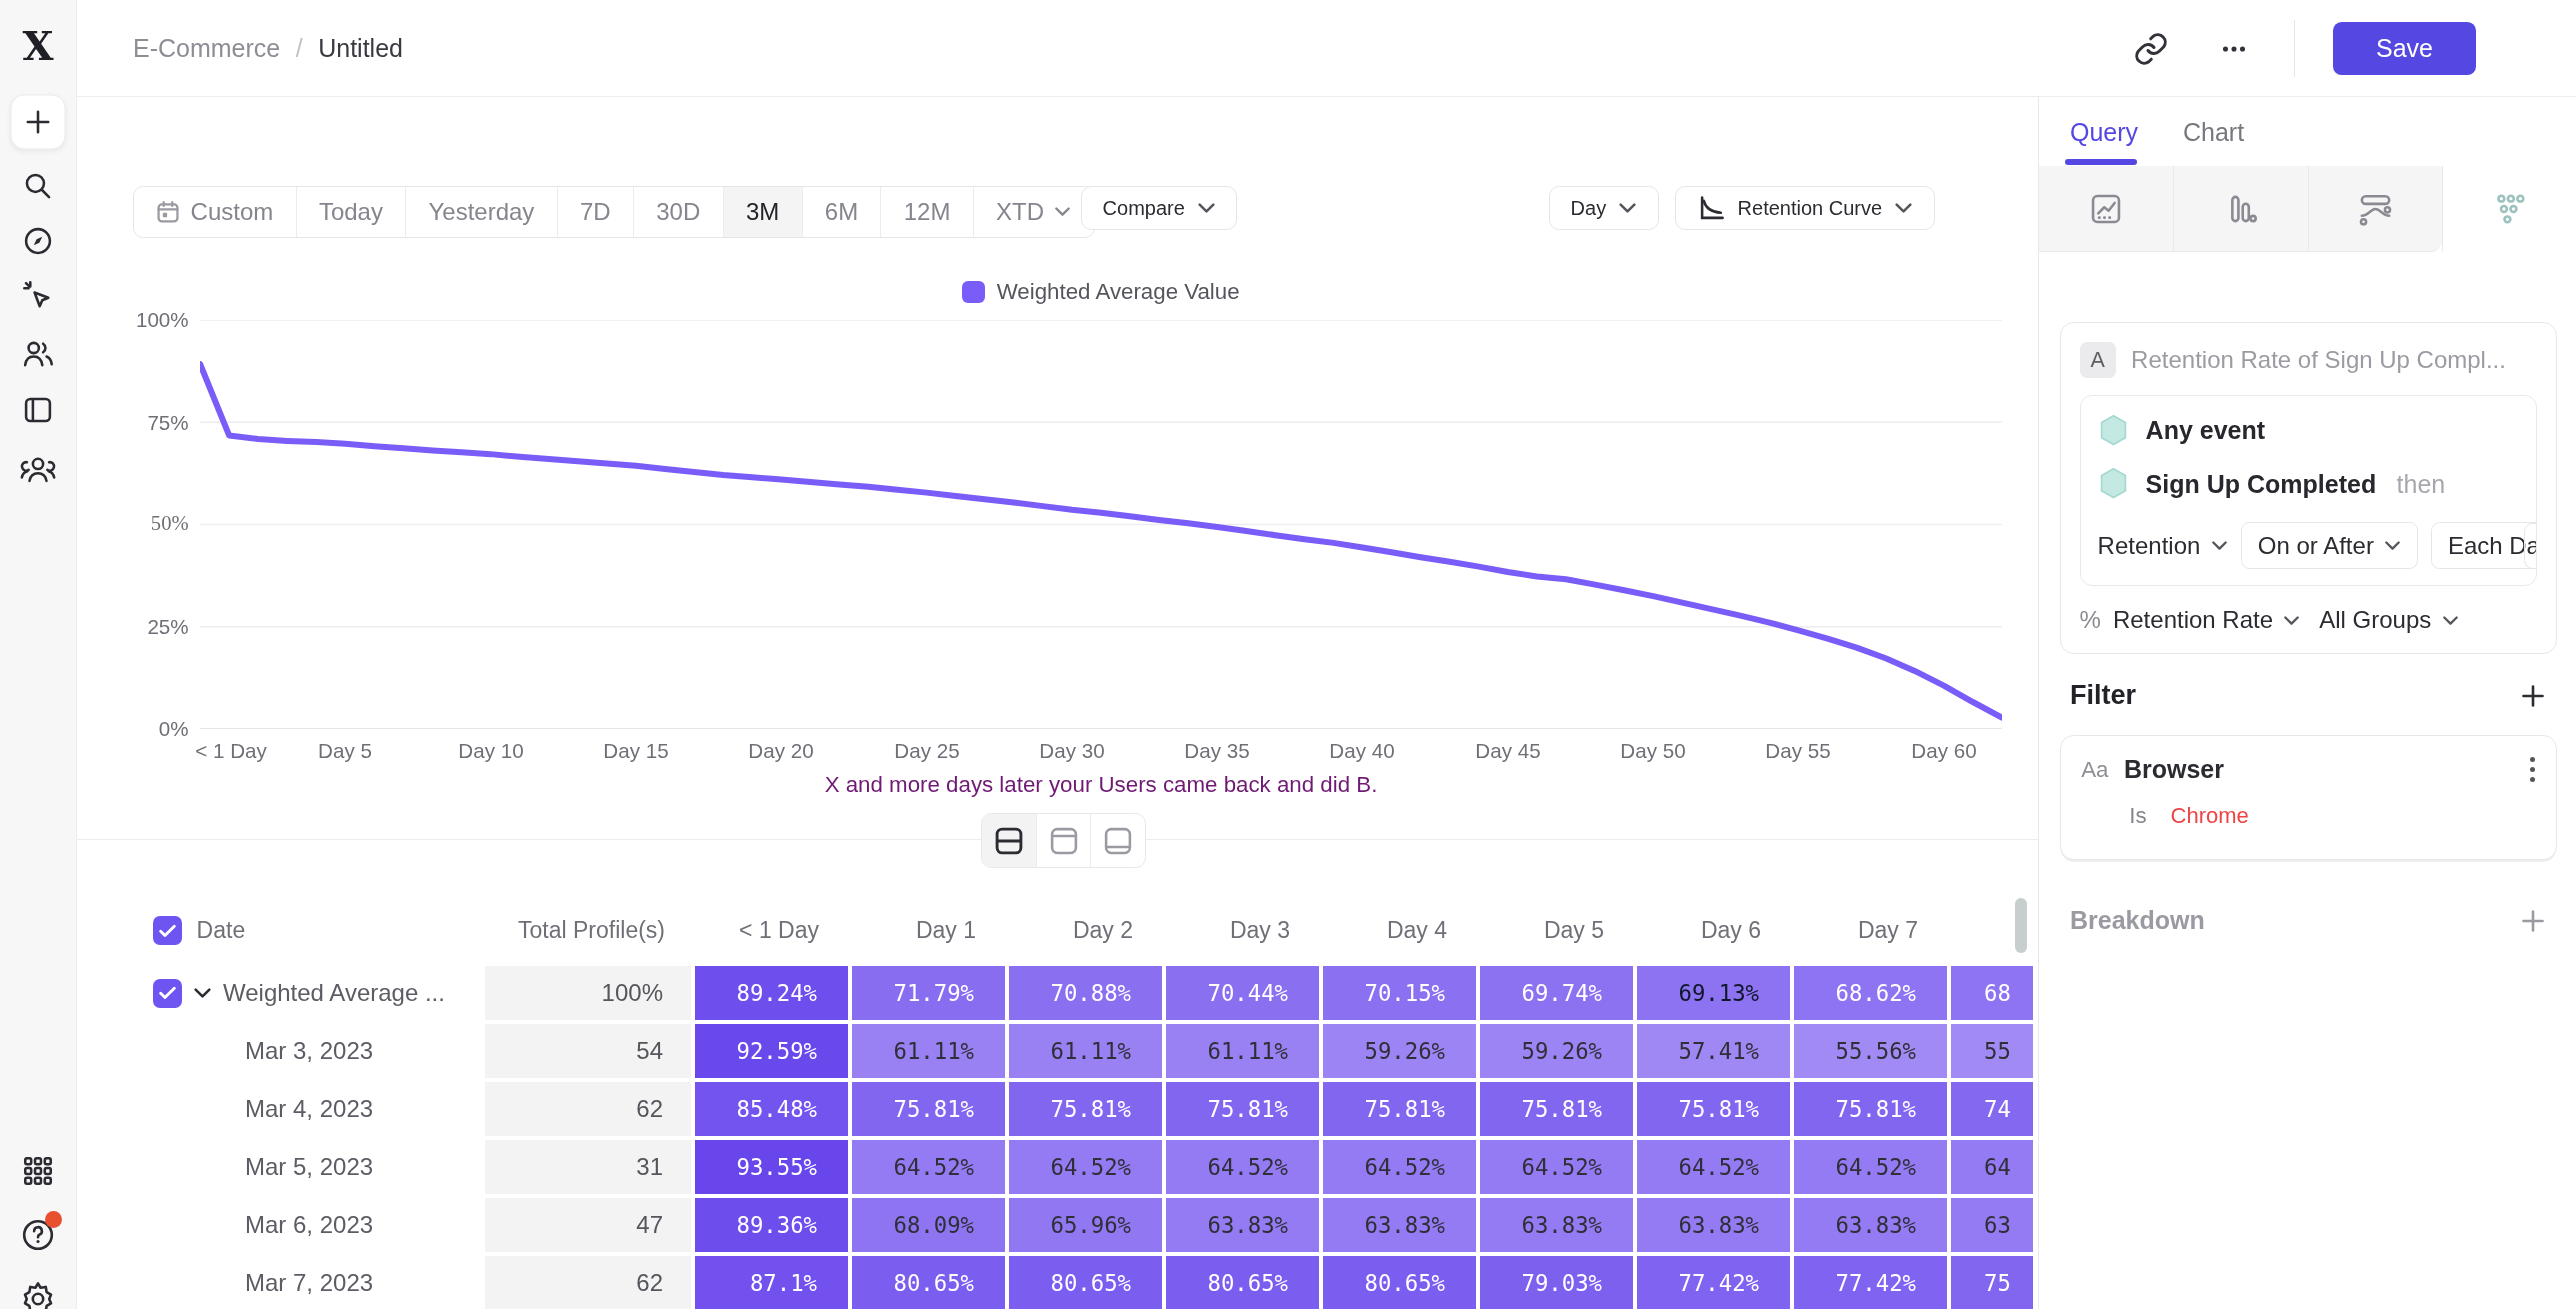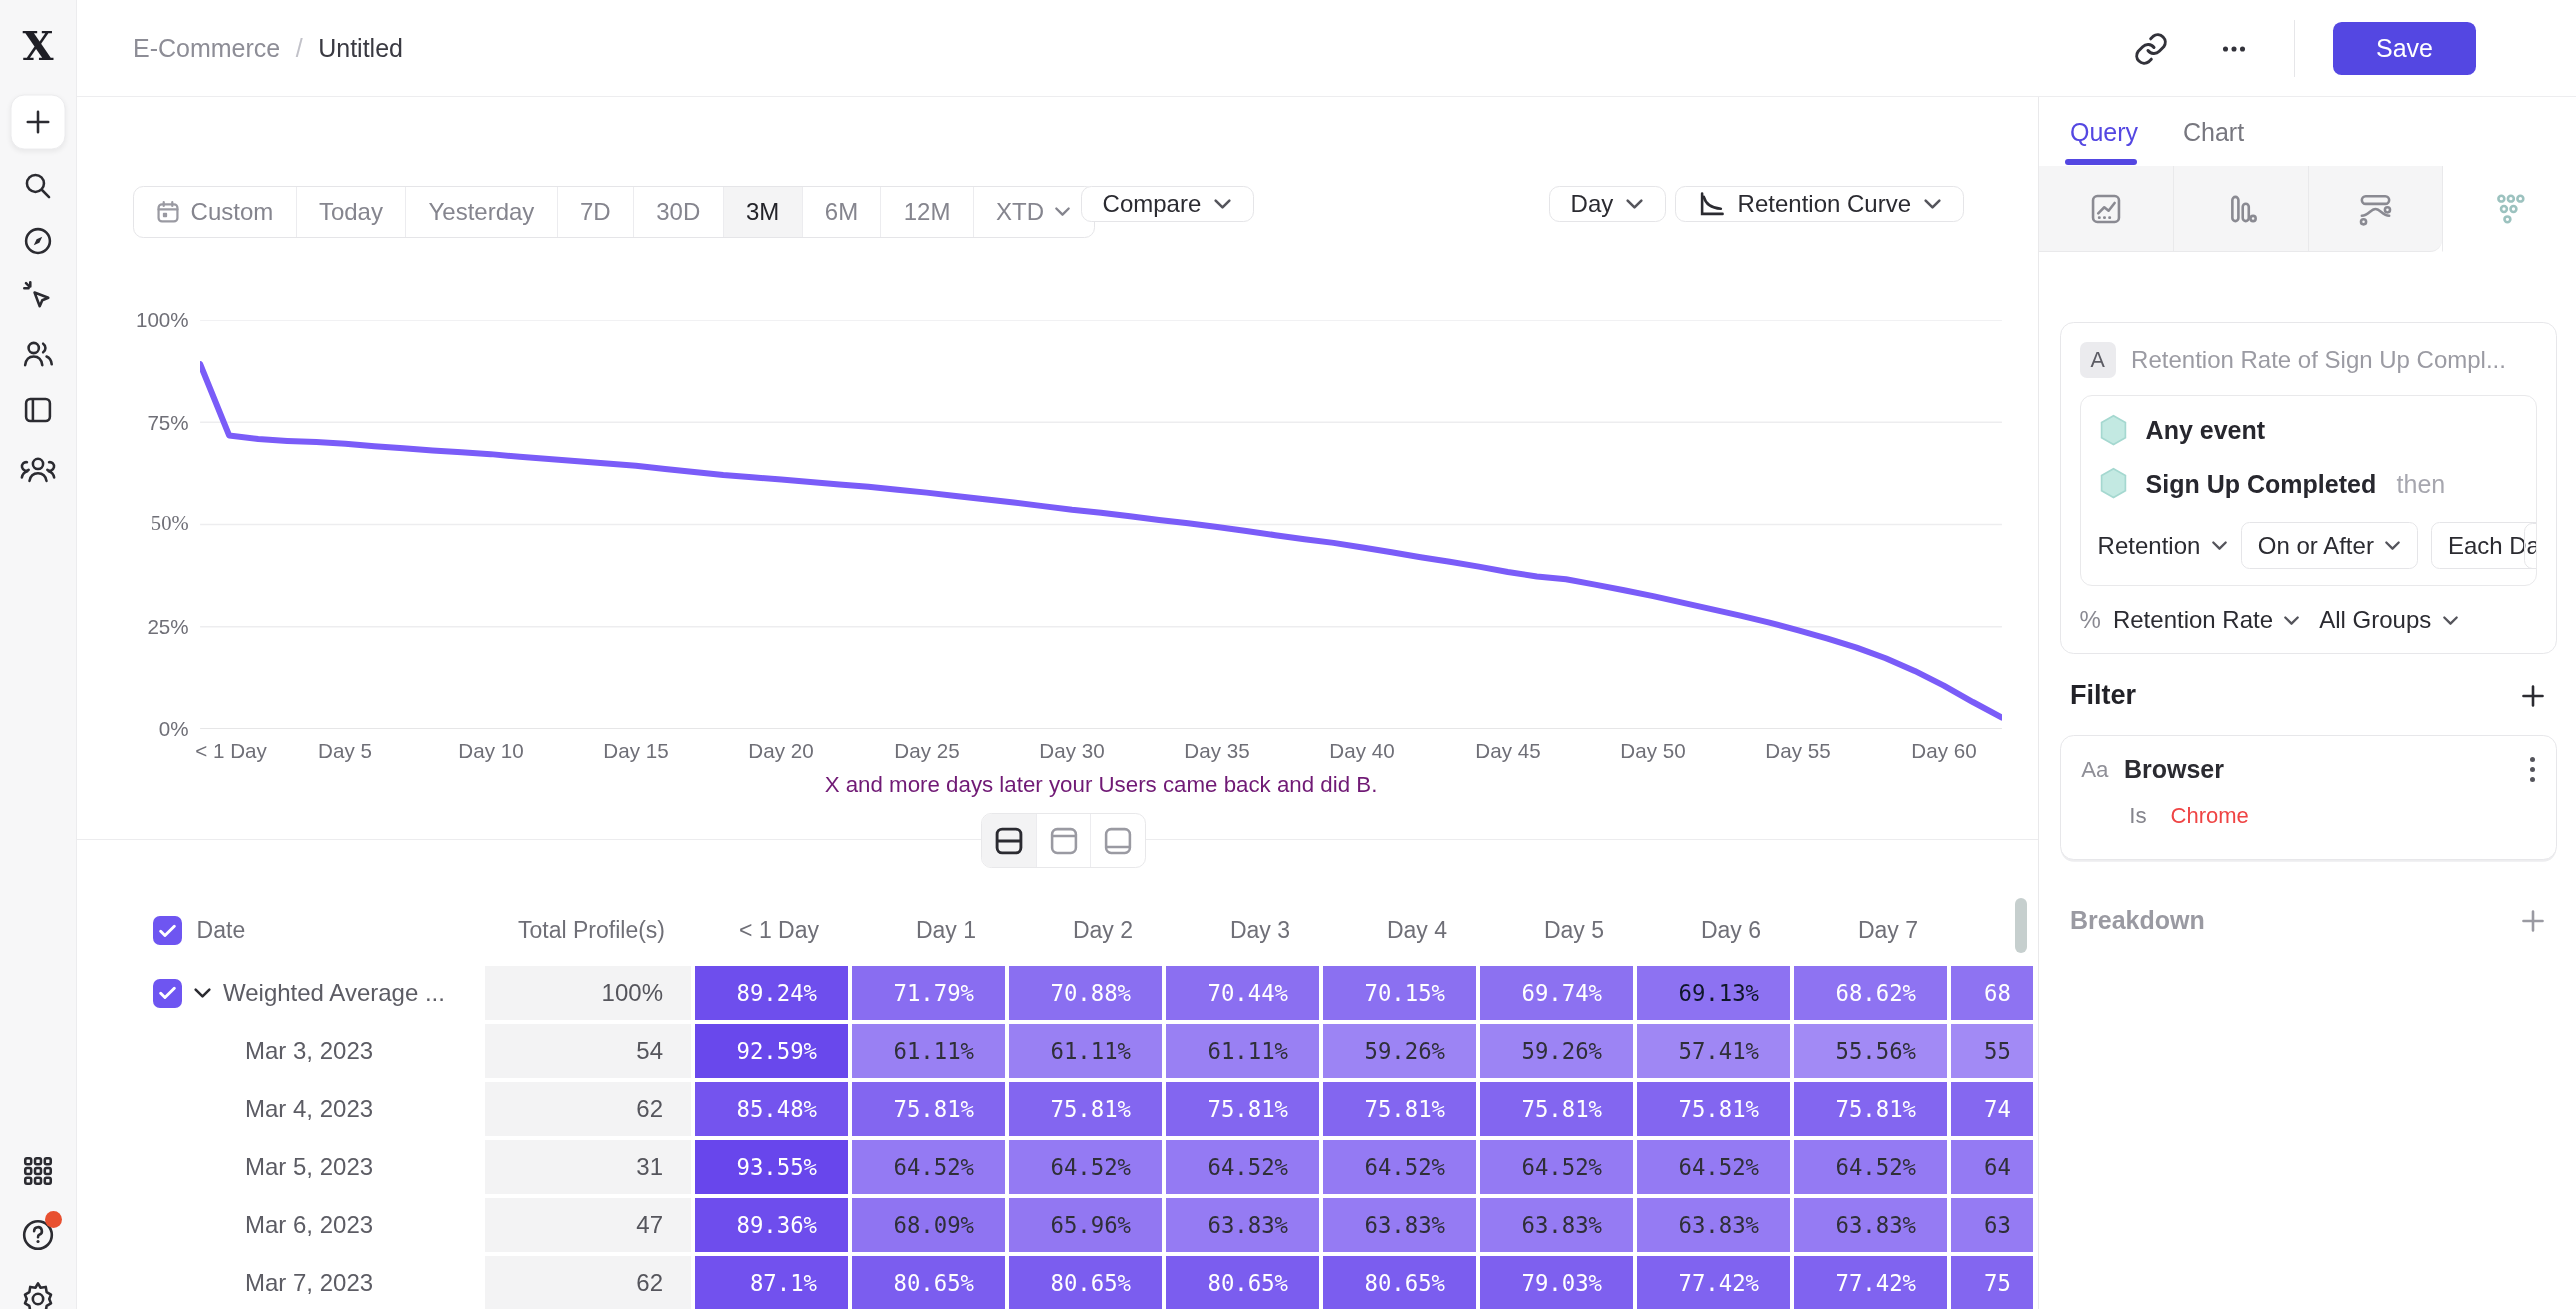--- a/index.html
+++ b/index.html
@@ -27,21 +27,21 @@
   .save-btn { width:143px; height:53px; border:none; border-radius:8.6px; color:#fff; font-size:25px; font-family:inherit; cursor:pointer; }
 
   
   .main { position:absolute; left:77px; top:97px; width:1961px; height:1212px; background:#fff; overflow:hidden; }
 
   .ranges { position:absolute; left:56px; top:89px; height:52px; display:flex; align-items:stretch; border:0.9px solid #e5e5e8; border-radius:10.3px; overflow:hidden; background:#fff; }
   .range-item { display:flex; align-items:center; gap:10.3px; padding:0 22.3px; font-size:24px; color:#85858e; cursor:pointer; white-space:nowrap; }
   .range-item + .range-item { border-left:0.9px solid #ececef; }
   .range-item.selected { background:#f4f4f5; color:#232329; }
 
-  .pill-btn { position:absolute; top:89px; height:36px; display:flex; align-items:center; gap:12px; padding:0 20.6px; border:0.9px solid #e5e5e8; border-radius:10.3px; font-size:24px; color:#2b2b31; background:#fff; cursor:pointer; white-space:nowrap; }
+  .pill-btn { position:absolute; top:89px; height:44px; display:flex; align-items:center; gap:12px; padding:0 20.6px; border:0.9px solid #e5e5e8; border-radius:10.3px; font-size:20px; color:#2b2b31; background:#fff; cursor:pointer; white-space:nowrap; }
 
   .legend { position:absolute; left:123px; top:182px; width:1802px; display:flex; align-items:center; justify-content:center; gap:12px; }
   .legend-swatch { width:22.3px; height:22.3px; border-radius:6px; }
   .legend-label { font-size:22.3px; color:#55555e; }
 
   .yticks span { position:absolute; width:103px; text-align:right; font-size:20.6px; color:#6f6f77; }
   .xticks span { position:absolute; transform:translateX(-50%); font-size:20.6px; color:#6f6f77; white-space:nowrap; top:0; }
   .xticks { position:absolute; left:123px; top:642px; width:1802px; height:29px; }
   .axis-title { position:absolute; left:123px; top:675px; width:1802px; text-align:center; font-size:22.3px; color:#701a75; }
 
@@ -281,20 +281,24 @@
       <svg width="29" height="29" viewBox="0 0 34 34" fill="none">
           <path d="M6 4v24h24" stroke="#2b2b31" stroke-width="3" stroke-linecap="round"></path>
           <path d="M8 8c2 8 8 13 20 14" stroke="#2b2b31" stroke-width="3" stroke-linecap="round"></path>
         </svg>
       <span>Retention Curve</span>
       <svg width="19" height="12" viewBox="0 0 22 14" fill="none">
           <path d="M3 3l8 8 8-8" stroke="#55555c" stroke-width="3" stroke-linecap="round" stroke-linejoin="round"></path>
         </svg>
     </div>
 
+    <div class="legend">
+      <span class="legend-swatch" id="legend-swatch" style="background: rgb(122, 92, 248);"></span>
+      <span class="legend-label">Weighted Average Value</span>
+    </div>
 
     <div class="yticks" id="yticks">
         <span style="left: 8.6px; top: 211px;">100%</span>
         <span style="left: 8.6px; top: 314px;">75%</span>
         <span style="left: 8.6px; top: 415px; font-family: Liberation Serif, serif;">50%</span>
         <span style="left: 8.6px; top: 518px;">25%</span>
         <span style="left: 8.6px; top: 620px;">0%</span>
       </div>
     <svg class="chart-svg" id="chart-svg" width="1802" height="409" viewBox="0 0 2097 476">
       <g id="grid">

